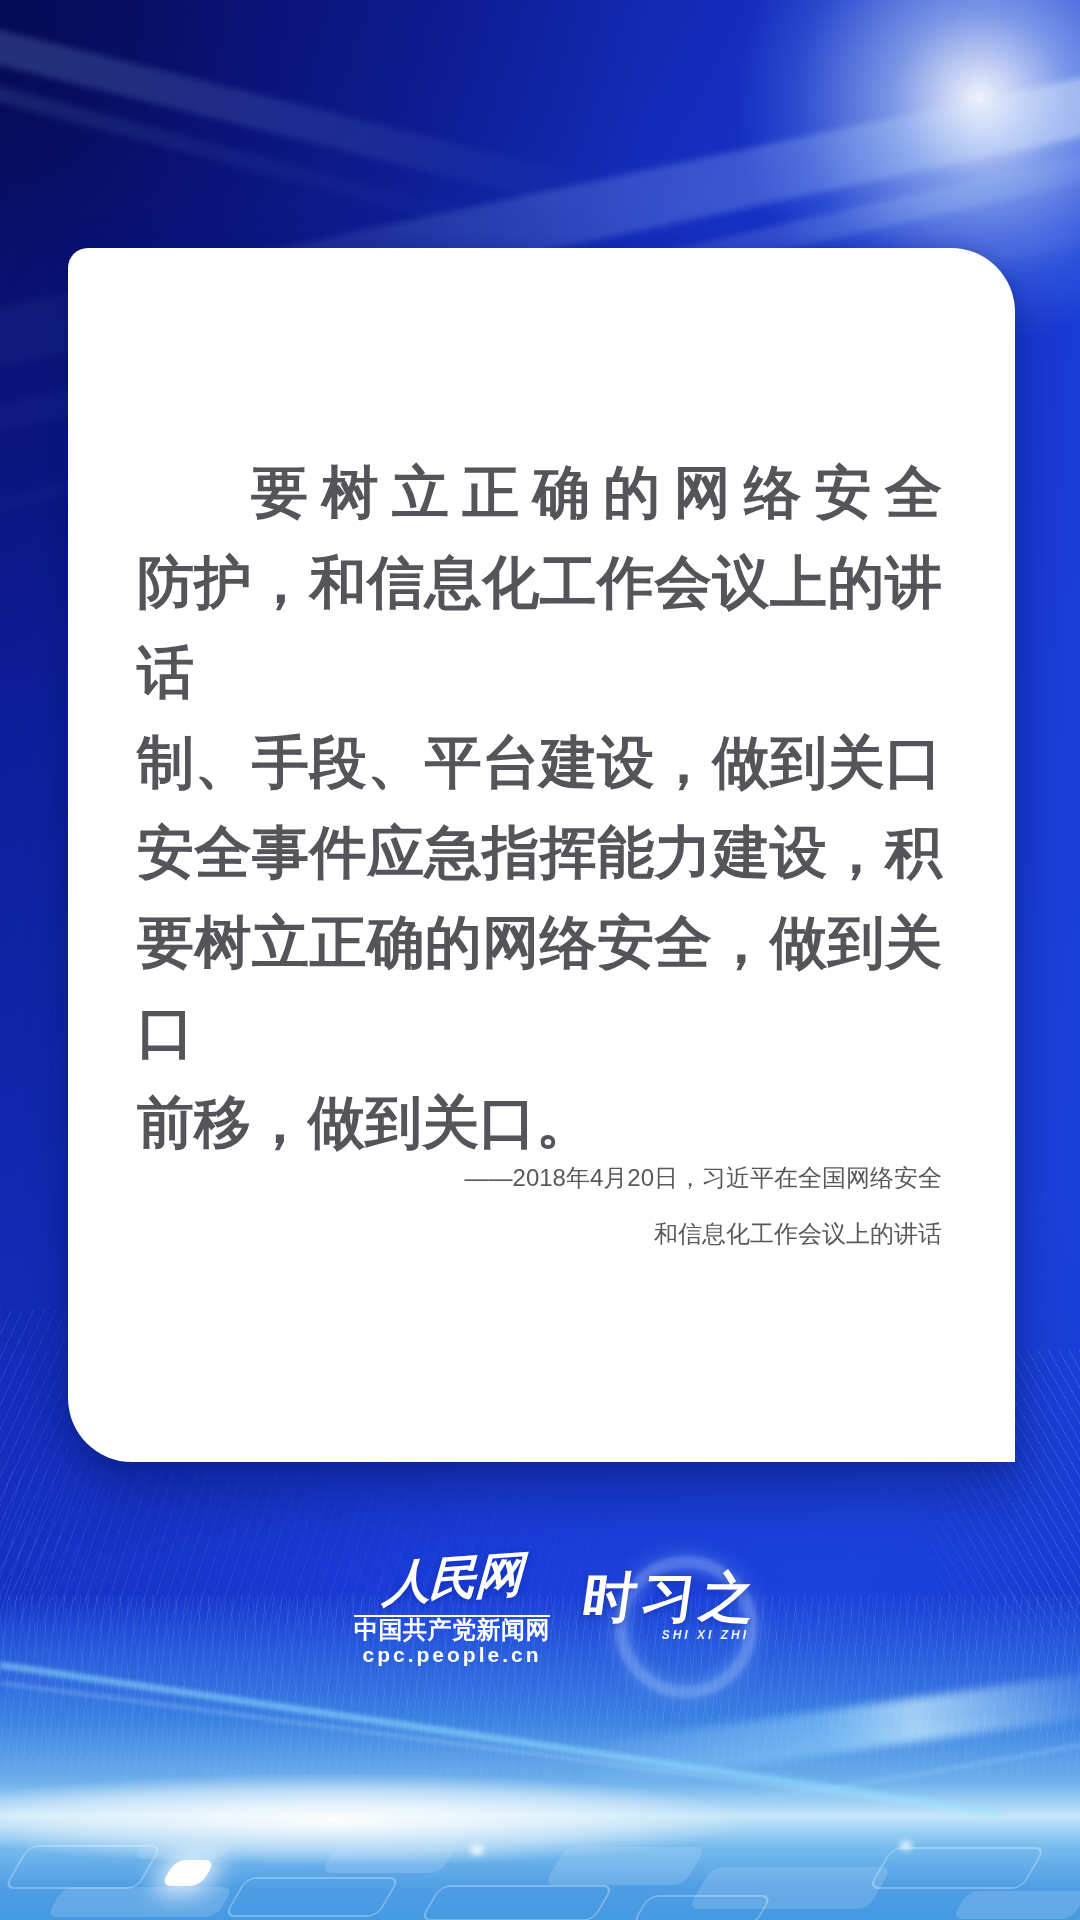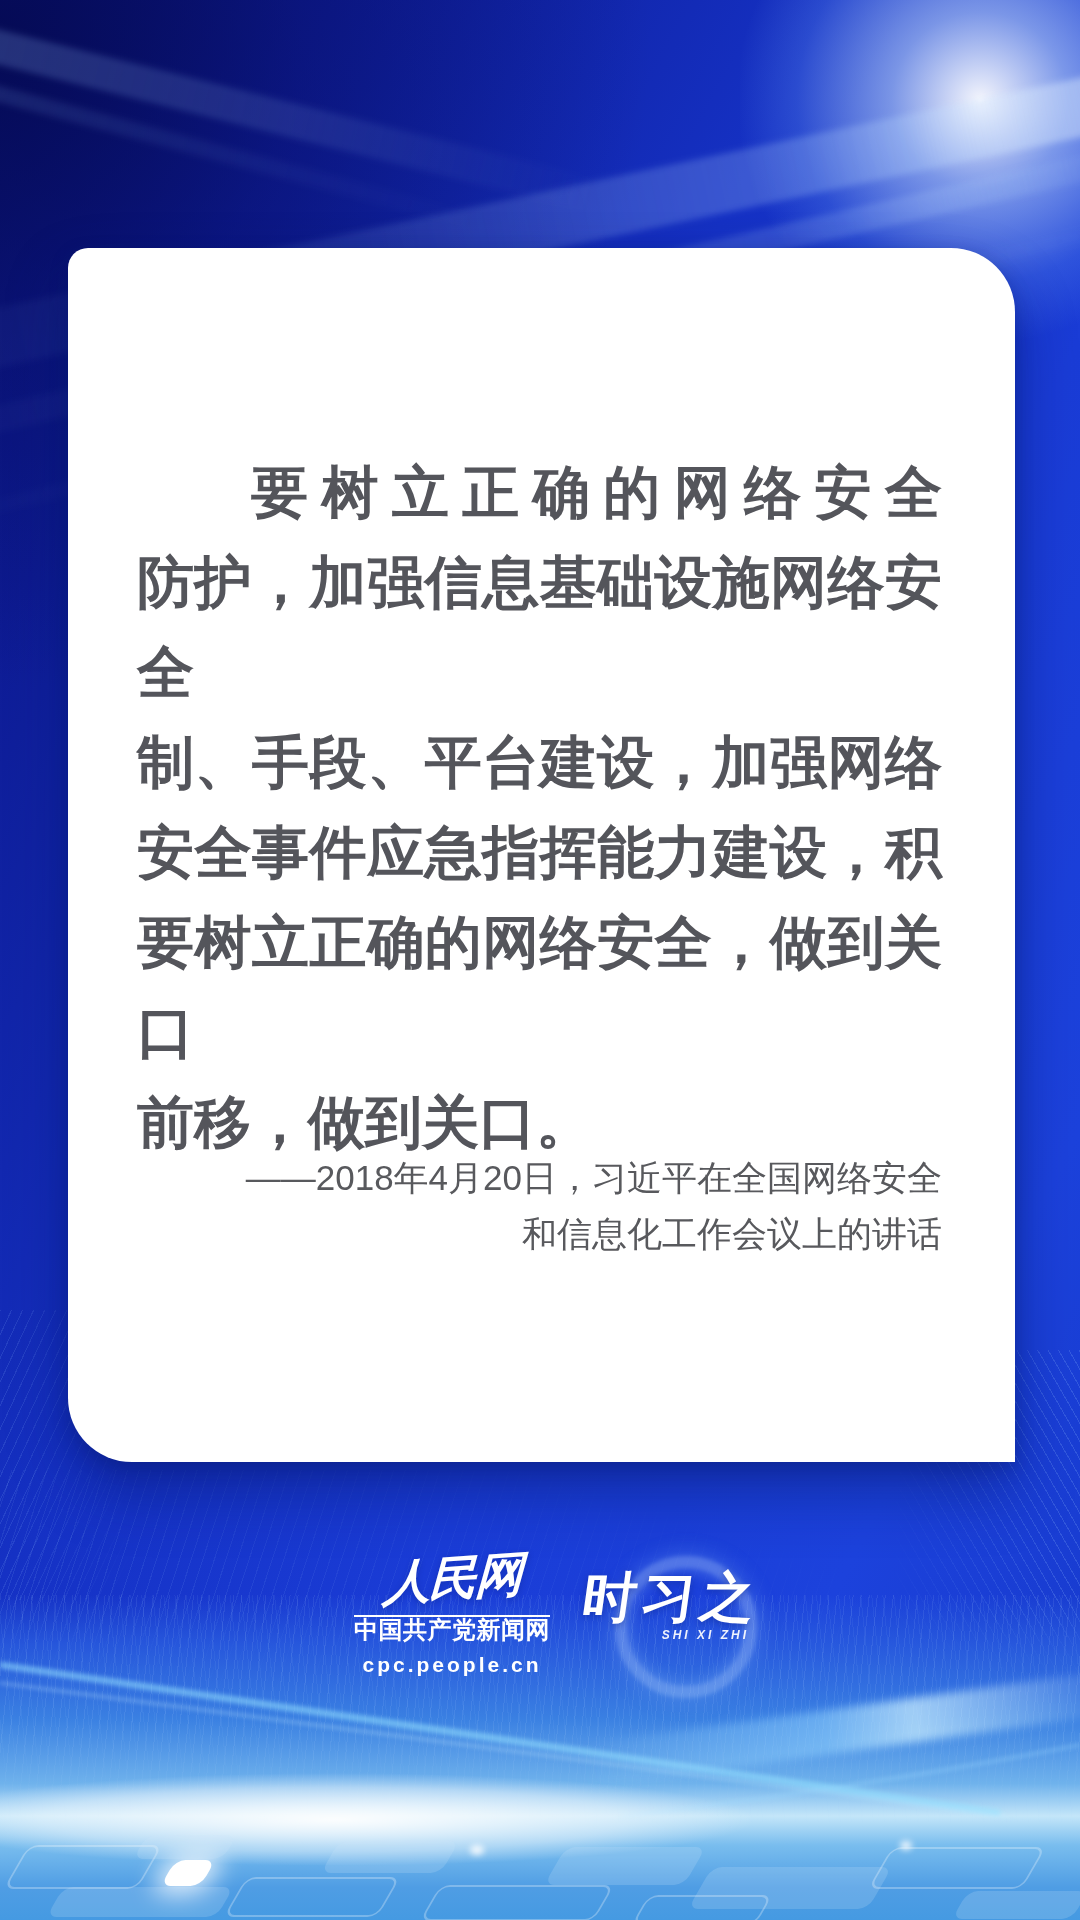--- a/index.html
+++ b/index.html
@@ -58,29 +58,29 @@
     border-radius:20px 64px 0 64px;
     box-shadow:0 30px 60px rgba(5,20,100,0.45), 0 6px 18px rgba(5,25,110,0.30);}
   .quote{position:absolute;left:69px;right:73px;top:200px;
     font-family:"Liberation Serif","DejaVu Serif",serif;font-weight:700;
     font-size:57px;line-height:90px;color:#54555b;}
   .quote-line{text-align:justify;text-align-last:justify;}
   .quote-line.first{text-indent:2em;}
   .quote-line.last{text-align:left;text-align-last:left;}
   .attribution{position:absolute;right:73px;top:902px;text-align:right;
     font-family:"Liberation Sans",sans-serif;font-weight:400;
-    font-size:35px;line-height:56px;color:#58595d;}
+    font-size:24px;line-height:56px;color:#58595d;}
   
   .pd-logo{left:352px;top:1548px;width:200px;text-align:center;color:#fff;}
   .pd-script{font-family:"Liberation Serif","DejaVu Serif",serif;font-weight:700;font-style:italic;
     font-size:48px;line-height:62px;letter-spacing:-2px;transform:rotate(-4deg) skewX(-6deg);
     text-shadow:0 2px 6px rgba(8,25,110,0.3);}
   .pd-rule{width:196px;height:2px;background:#ffffff;margin:5px auto 0;}
   .pd-name{font-weight:700;font-size:24px;line-height:26px;letter-spacing:0.5px;}
-  .pd-url{margin-top:11px;font-weight:700;font-size:21px;line-height:22px;letter-spacing:3px;}
+  .pd-url{margin-top:1px;font-weight:700;font-size:21px;line-height:22px;letter-spacing:3px;}
   .sxz{left:583px;top:1568px;width:180px;height:100px;color:#fff;}
   .sxz-ring{position:absolute;left:32px;top:-12px;width:118px;height:118px;border-radius:50%;
     border:12px solid rgba(165,200,250,0.40);filter:blur(2px);
     box-shadow:0 0 18px 5px rgba(120,170,245,0.25), inset 0 0 14px 3px rgba(140,185,250,0.3);}
   .sxz-text{position:relative;font-weight:700;font-size:54px;line-height:58px;letter-spacing:5px;
     transform:skewX(-8deg);text-shadow:0 2px 7px rgba(10,30,120,0.4);}
   .sxz-latin{position:relative;text-align:right;margin:2px 14px 11px 0;
     font-style:italic;font-weight:700;font-size:12px;letter-spacing:3px;color:rgba(255,255,255,0.92);}
 </style>
 </head>
@@ -121,22 +121,22 @@
     <div class="tile fill" style="left:960px;top:296px;width:120px;height:28px;"></div>
     <div class="tile outline" style="left:640px;top:300px;width:120px;height:26px;"></div>
     <div class="tile fill" style="left:140px;top:240px;width:90px;height:24px;"></div>
     <div class="dot" style="left:470px;top:250px;width:14px;height:10px;"></div>
     <div class="dot" style="left:900px;top:246px;width:12px;height:9px;"></div>
   </div>
 
   <div class="layer card">
     <div class="quote">
       <div class="quote-line first">要树立正确的网络安全</div>
-      <div class="quote-line">防护，加强信息基础设施网络安全</div>
-      <div class="quote-line">制、手段、平台建设，加强网络</div>
+      <div class="quote-line">防护，和信息化工作会议上的讲话</div>
+      <div class="quote-line">制、手段、平台建设，做到关口</div>
       <div class="quote-line">安全事件应急指挥能力建设，积</div>
       <div class="quote-line">要树立正确的网络安全，做到关口</div>
       <div class="quote-line last">前移，做到关口。</div>
     </div>
     <div class="attribution">
       <div>——2018年4月20日，习近平在全国网络安全</div>
       <div>和信息化工作会议上的讲话</div>
     </div>
   </div>
 

